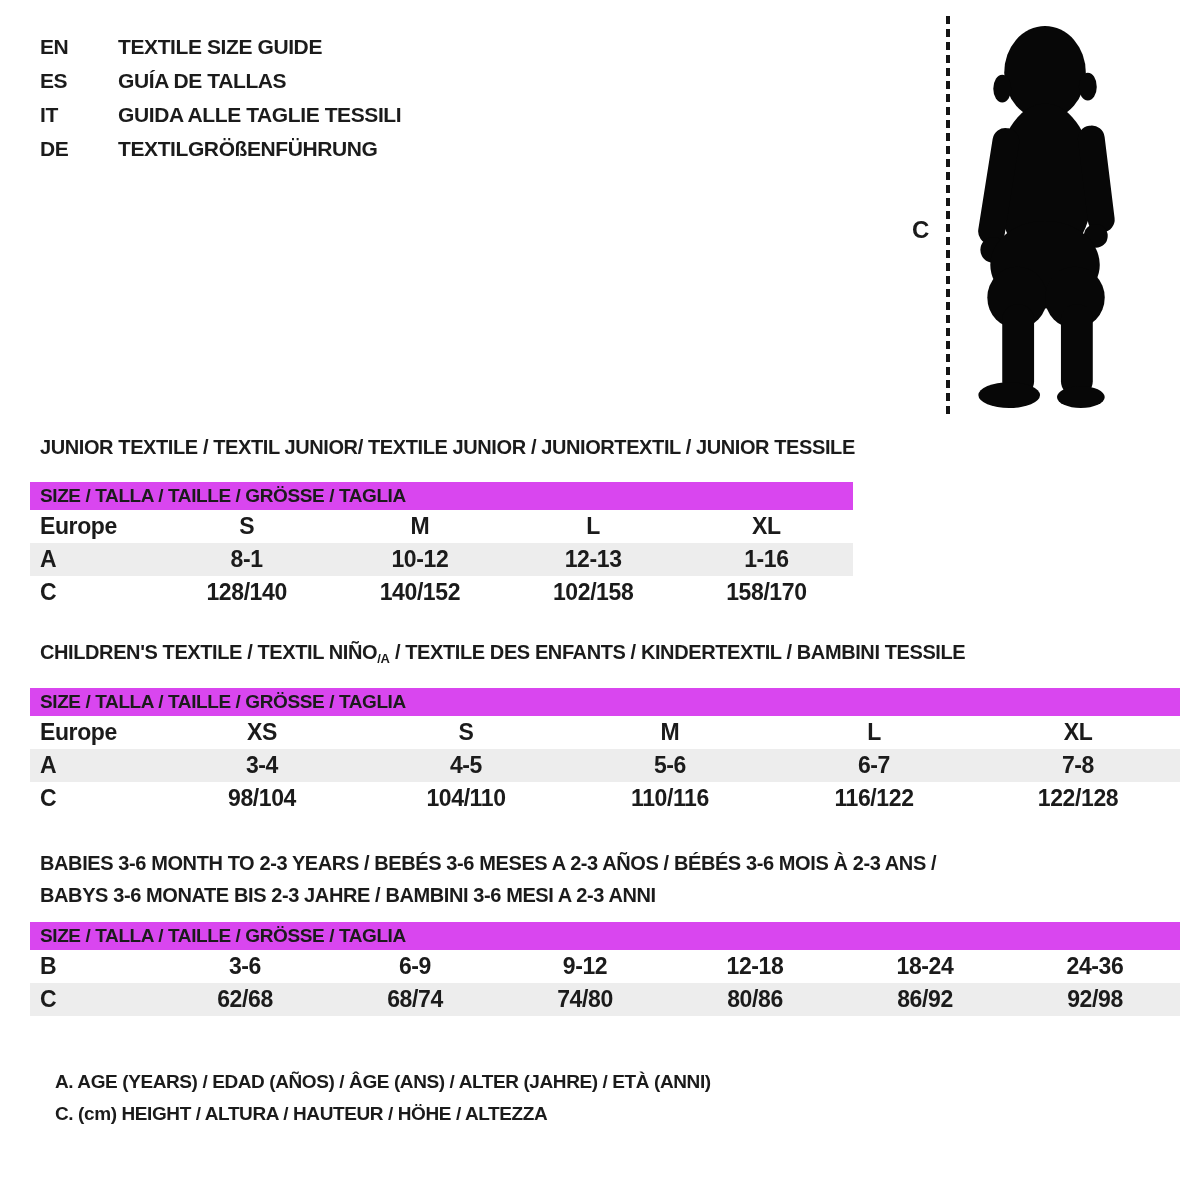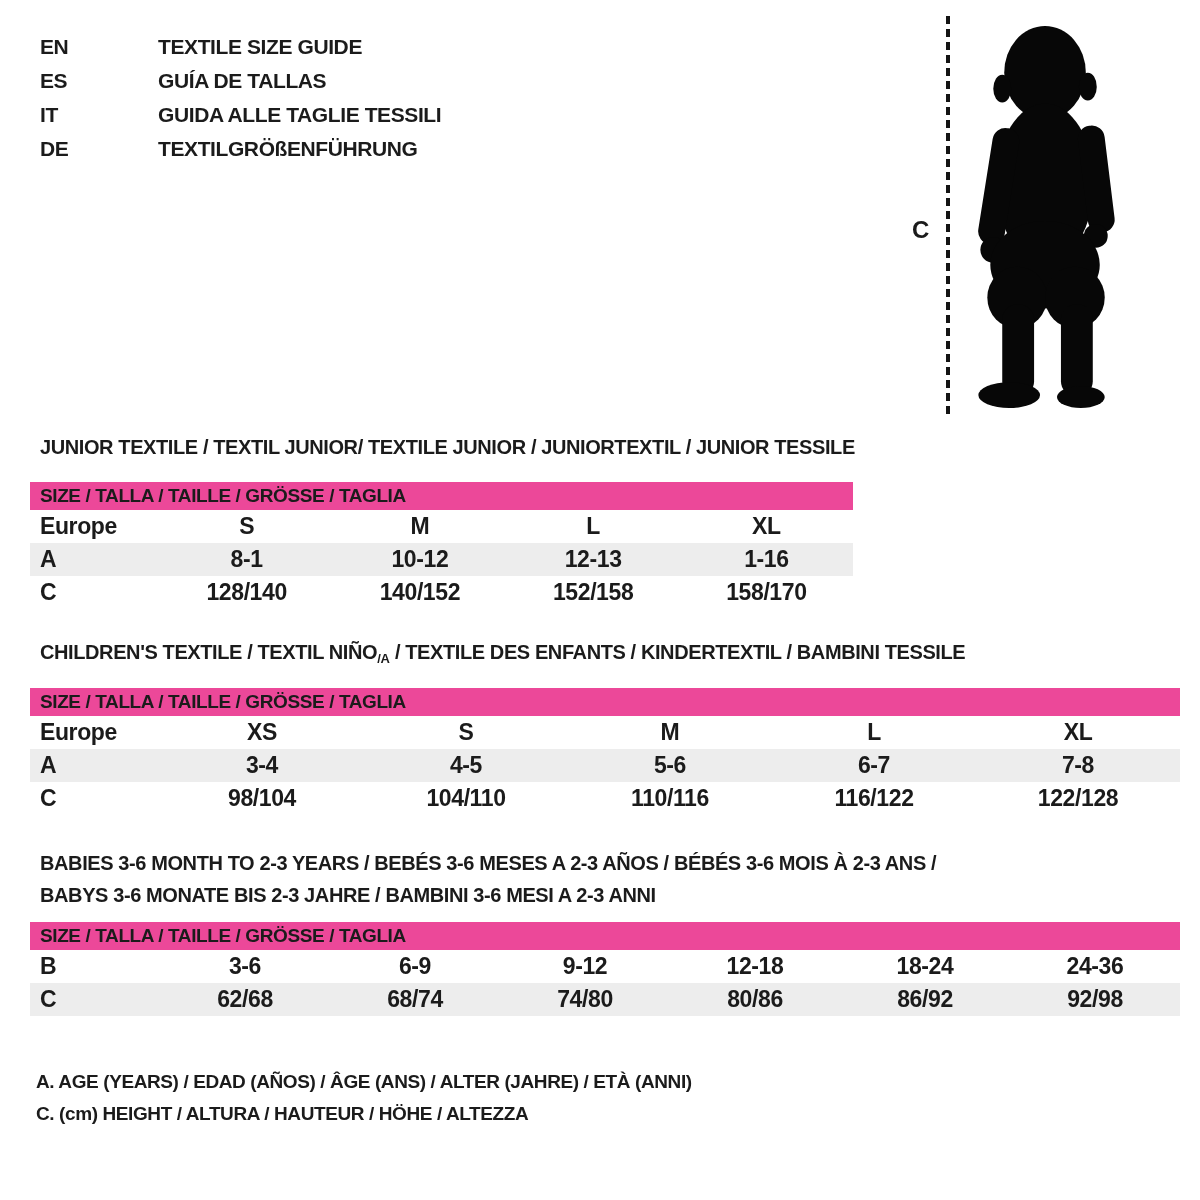--- a/index.html
+++ b/index.html
@@ -10,21 +10,21 @@
     background: #ffffff;
     font-family: "Liberation Sans", sans-serif;
     color: #1b1b1b;
     overflow: hidden;
     font-weight: 700;
     letter-spacing: -0.4px;
   }
 
   
   .lang-block { position: absolute; left: 40px; top: 30px; }
-  .lang-row { display: flex; height: 34px; align-items: center; gap: 40px; }
+  .lang-row { display: flex; height: 34px; align-items: center; }
   .lang-code { width: 78px; font-size: 21px; }
   .lang-title { font-size: 21px; }
 
   
   .dashed-line {
     position: absolute; left: 946px; top: 16px;
     width: 4px; height: 400px;
     background: repeating-linear-gradient(to bottom, #141414 0px, #141414 8px, transparent 8px, transparent 13px);
   }
   .figure-label {
@@ -40,34 +40,34 @@
   .heading-babies { top: 847px; line-height: 32px; }
   .subscript { font-size: 13px; vertical-align: -4px; letter-spacing: -0.2px; }
 
   
   .size-table { position: absolute; left: 30px; }
   .table-junior { top: 482px; width: 823px; }
   .table-children { top: 688px; width: 1150px; }
   .table-babies { top: 922px; width: 1150px; }
 
   .size-bar {
-    height: 28px; background: #ec4899;
+    height: 28px; background: #d946ef;
     display: flex; align-items: center;
     padding-left: 10px; font-size: 19px;
   }
   .trow { display: grid; height: 33px; align-items: center; font-size: 23px; }
   .cols-4 { grid-template-columns: 130px repeat(4, 1fr); }
   .cols-5 { grid-template-columns: 130px repeat(5, 1fr); }
   .cols-6 { grid-template-columns: 130px repeat(6, 1fr); }
   .trow .lbl { padding-left: 10px; text-align: left; }
   .trow .c { text-align: center; }
   .trow.alt { background: #ededed; }
 
   
-  .legend { position: absolute; left: 36px; top: 1066px; }
+  .legend { position: absolute; left: 55px; top: 1066px; }
   .legend-line { font-size: 19px; line-height: 32px; white-space: nowrap; }
 </style>
 </head>
 <body>
 
 <div class="lang-block">
   <div class="lang-row">
     <span class="lang-code">EN</span>
     <span class="lang-title">TEXTILE SIZE GUIDE</span>
   </div>
@@ -130,21 +130,21 @@
     <span class="lbl">A</span>
     <span class="c">8-1</span>
     <span class="c">10-12</span>
     <span class="c">12-13</span>
     <span class="c">1-16</span>
   </div>
   <div class="trow cols-4">
     <span class="lbl">C</span>
     <span class="c">128/140</span>
     <span class="c">140/152</span>
-    <span class="c">152/158</span>
+    <span class="c">102/158</span>
     <span class="c">158/170</span>
   </div>
 </div>
 
 <h2 class="sec-heading heading-children"><span>CHILDREN'S TEXTILE / TEXTIL NIÑO</span><span class="subscript">/A</span><span> / TEXTILE DES ENFANTS / KINDERTEXTIL / BAMBINI TESSILE</span></h2>
 <div class="size-table table-children">
   <div class="size-bar">
     <span>SIZE / TALLA / TAILLE / GRÖSSE / TAGLIA</span>
   </div>
   <div class="trow cols-5">

